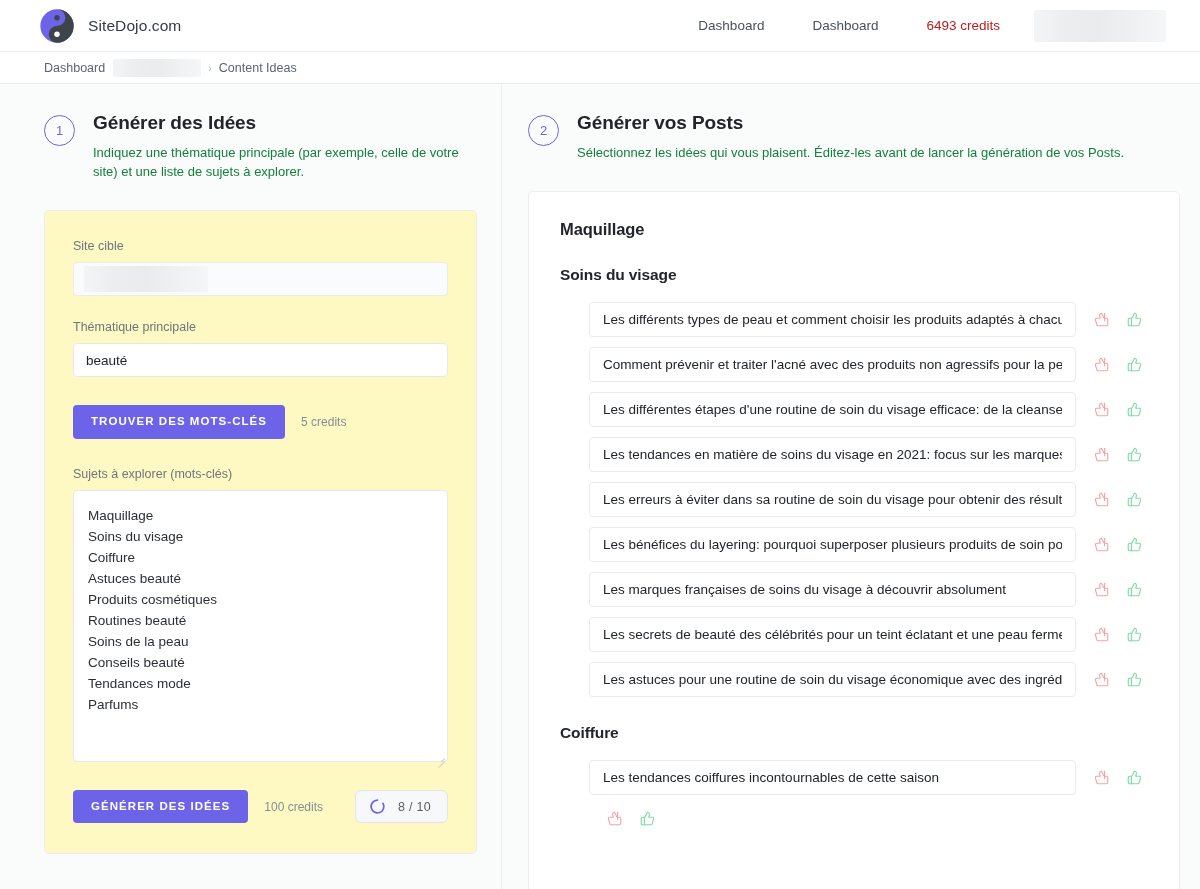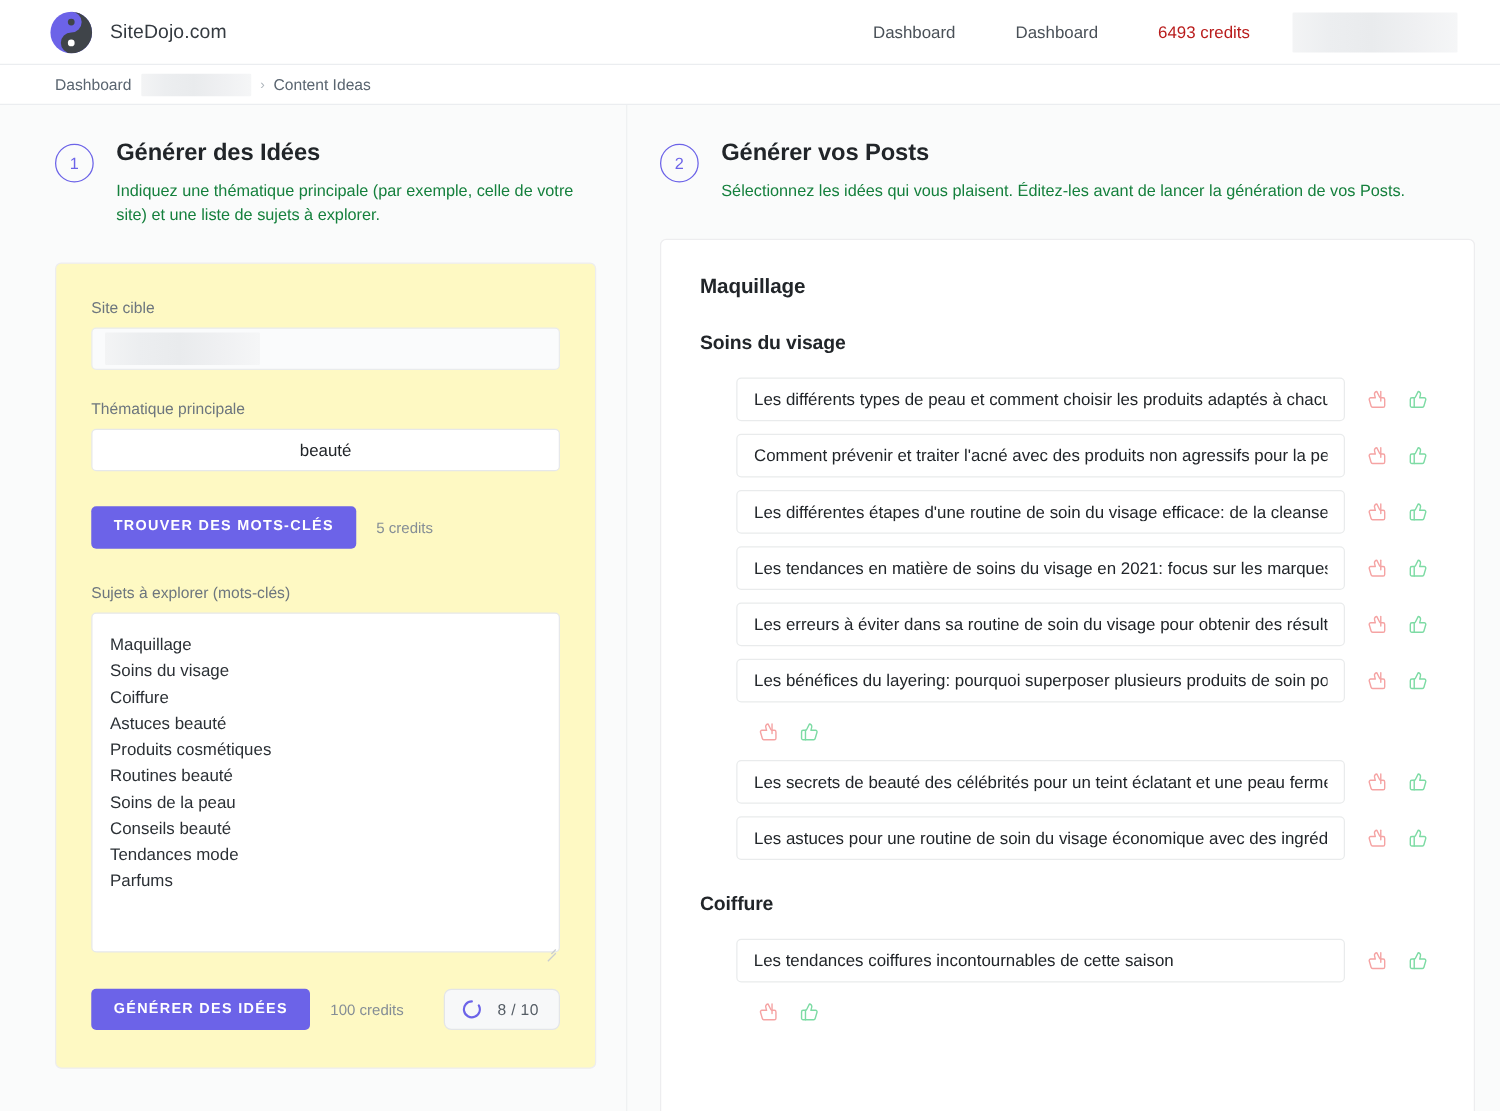--- a/index.html
+++ b/index.html
@@ -109,21 +109,20 @@
     width: 100%;
     height: 34px;
     border: 1px solid #e6e8ea;
     border-radius: 4px;
     background: #ffffff;
     font-size: 13.5px;
     color: #212529;
     padding: 0 12px;
     font-family: "Liberation Sans", sans-serif;
     outline: none;
-    text-align: center;
   }
   .input-redact-wrap {
     width: 100%; height: 34px;
     border: 1px solid #e9ebec;
     border-radius: 4px;
     background: #fafbfc;
     display: flex; align-items: center;
     padding: 0 10px;
   }
   .input-redact { width: 124px; height: 26px; }
@@ -425,20 +424,21 @@
                 </svg>
               </button>
               <button class="icon-btn">
                 <svg width="15" height="15" viewBox="0 0 24 24" fill="none" stroke="#7ddba4" stroke-width="1.8" stroke-linecap="round" stroke-linejoin="round">
                   <path d="M7 10v12"></path>
                   <path d="M15 5.88L14 10h5.83a2 2 0 0 1 1.92 2.56l-2.33 8A2 2 0 0 1 17.5 22H4a2 2 0 0 1-2-2v-8a2 2 0 0 1 2-2h2.76a2 2 0 0 0 1.79-1.11L12 2a3.13 3.13 0 0 1 3 3.88z"></path>
                 </svg>
               </button>
             </div>
             <div class="idea-row">
+              <input class="idea-input" value="Les marques françaises de soins du visage à découvrir absolument" style="">
               <button class="icon-btn">
                 <svg width="15" height="15" viewBox="0 0 24 24" fill="none" stroke="#f5a3a3" stroke-width="1.8" stroke-linecap="round" stroke-linejoin="round">
                   <path d="M17 14V2"></path>
                   <path d="M9 18.12L10 14H4.17a2 2 0 0 1-1.92-2.56l2.33-8A2 2 0 0 1 6.5 2H20a2 2 0 0 1 2 2v8a2 2 0 0 1-2 2h-2.76a2 2 0 0 0-1.79 1.11L12 22a3.13 3.13 0 0 1-3-3.88z" transform="scale(1,-1) translate(0,-24)"></path>
                 </svg>
               </button>
               <button class="icon-btn">
                 <svg width="15" height="15" viewBox="0 0 24 24" fill="none" stroke="#7ddba4" stroke-width="1.8" stroke-linecap="round" stroke-linejoin="round">
                   <path d="M7 10v12"></path>
                   <path d="M15 5.88L14 10h5.83a2 2 0 0 1 1.92 2.56l-2.33 8A2 2 0 0 1 17.5 22H4a2 2 0 0 1-2-2v-8a2 2 0 0 1 2-2h2.76a2 2 0 0 0 1.79-1.11L12 2a3.13 3.13 0 0 1 3 3.88z"></path>

